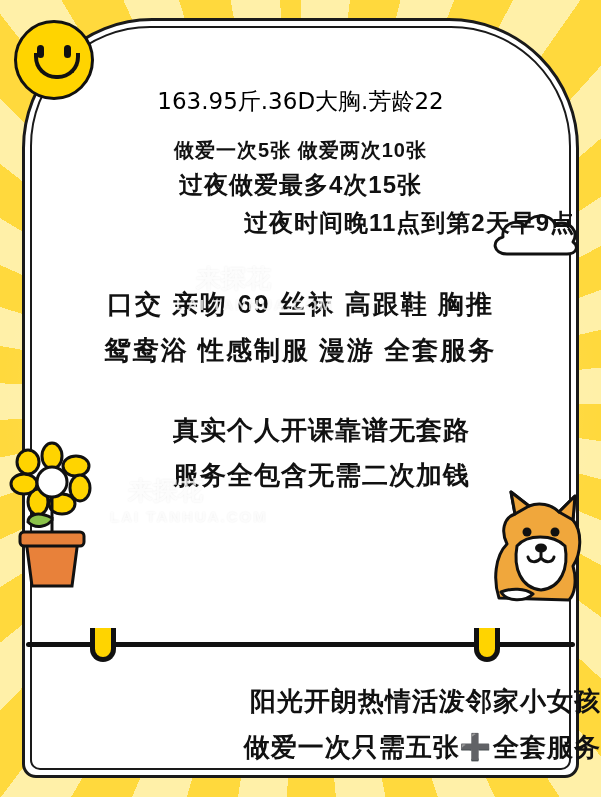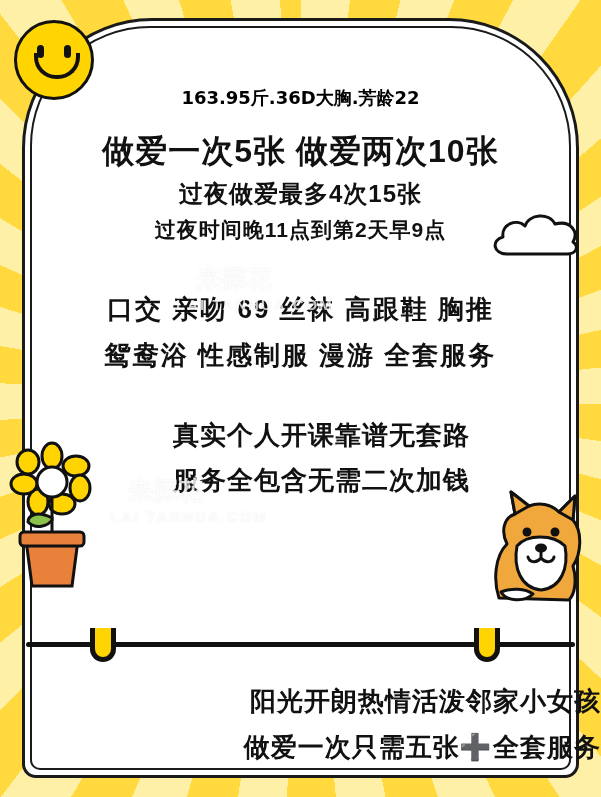--- a/index.html
+++ b/index.html
@@ -81,30 +81,30 @@
 
   .line {
     color: #111111;
     font-weight: bold;
     letter-spacing: 1px;
     line-height: 1.32;
     white-space: nowrap;
   }
 
   .headline {
-    font-size: 18px;
-    font-weight: bold;
+    font-size: 23px;
+    font-weight: normal;
     letter-spacing: 0px;
     margin: 8px 0 20px 0;
     font-family: "DejaVu Sans", sans-serif;
   }
 
-  .blk-a .line { font-size: 32px; margin: 6px 0; }
+  .blk-a .line { font-size: 20px; margin: 6px 0; }
   .blk-a .line.l2 { font-size: 24px; }
-  .blk-a .line.l3 { font-size: 21px; }
+  .blk-a .line.l3 { font-size: 24px; text-align: right; }
 
   .spacer-sm { height: 24px; }
   .spacer-md { height: 30px; }
 
   .blk-b .line { font-size: 26px; margin: 12px 0; letter-spacing: 2px; }
 
   .blk-c .line { font-size: 26px; margin: 10px 0; padding-left: 42px; }
 
   
   .divider {

